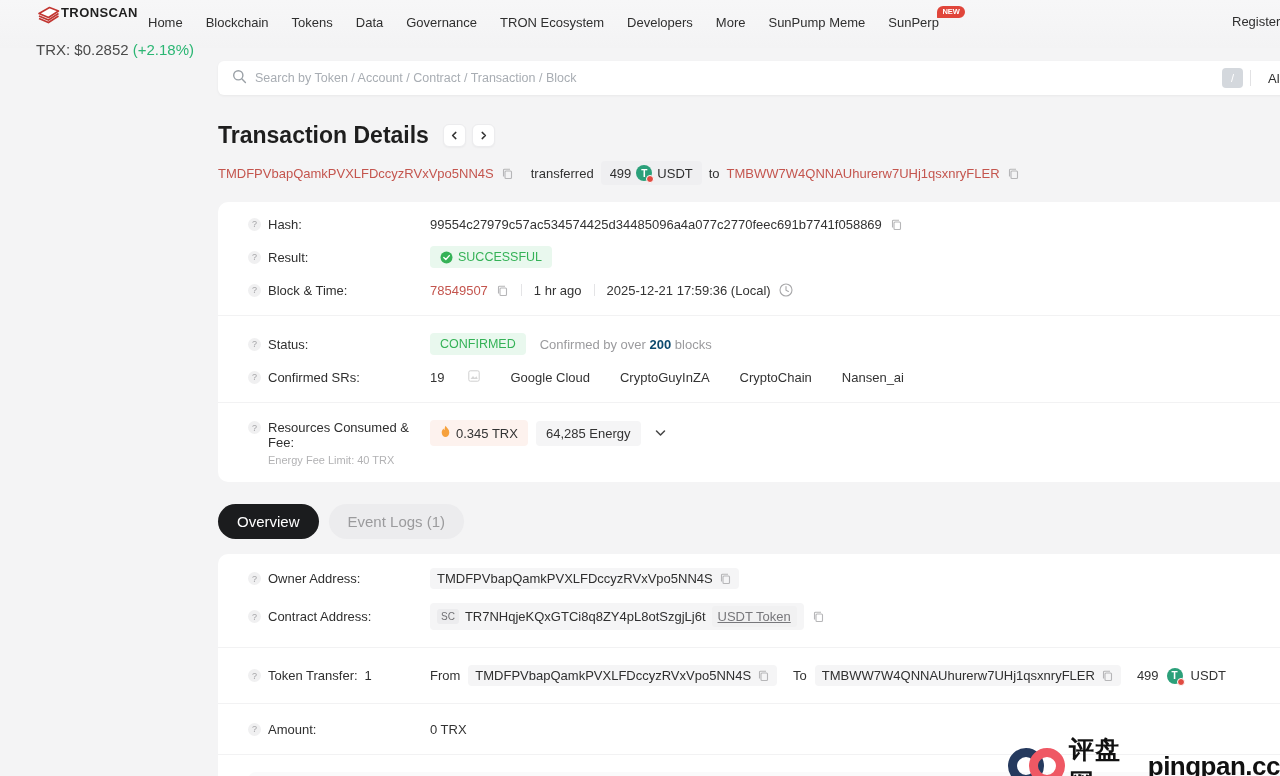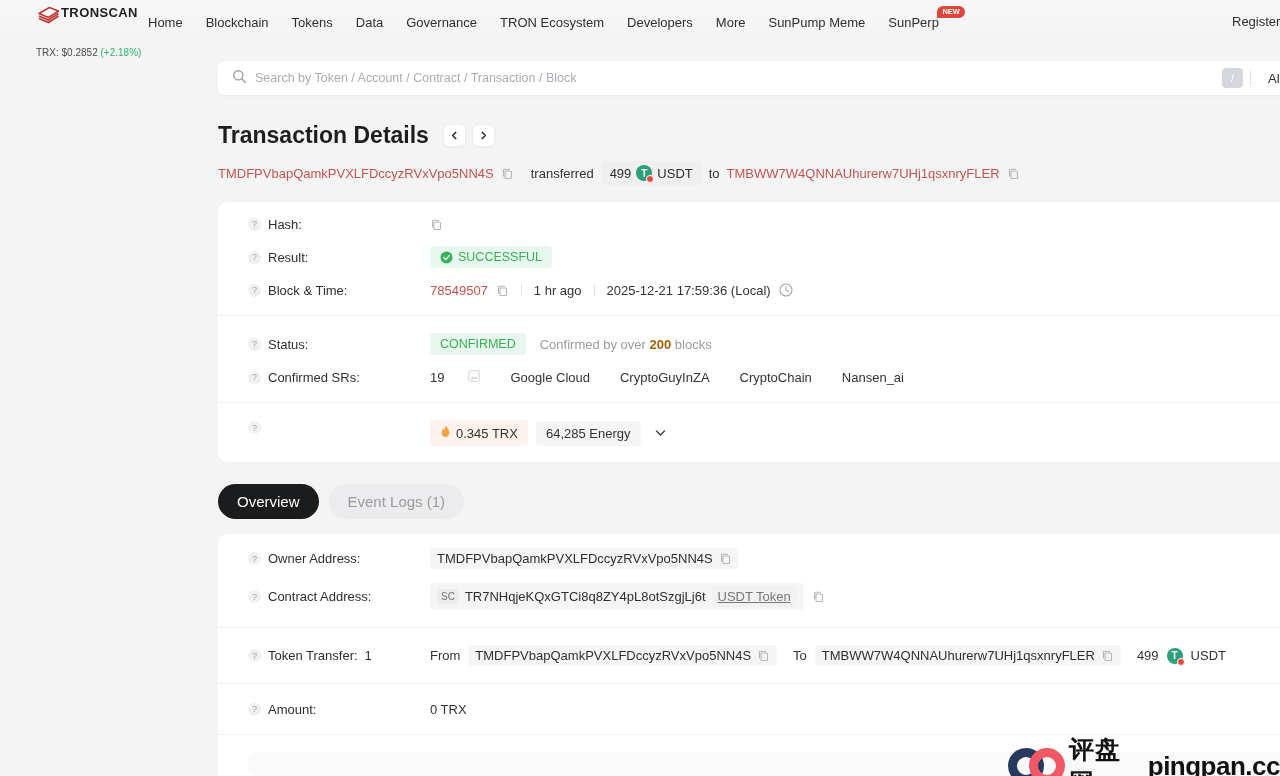--- a/index.html
+++ b/index.html
@@ -4,21 +4,21 @@
 <style>
   * { margin:0; padding:0; box-sizing:border-box; }
   html,body { width:1280px; height:776px; overflow:hidden; }
   body { font-family:"Liberation Sans", sans-serif; background:#f4f4f5; color:#333; position:relative; font-size:13px; }
 
   
   .topbar { height:48px; background:linear-gradient(180deg,#f7f7f8,#f3f3f4); position:relative; }
   .brand { position:absolute; left:36px; top:5px; }
   .brand-row { display:flex; }
   .brand-name { font-size:13px; font-weight:800; letter-spacing:.4px; color:#1f1f1f; }
-  .price-row { font-size:10px; color:#4a4a4a; margin-top:18px; }
+  .price-row { font-size:15px; color:#4a4a4a; margin-top:12px; }
   .price-change { color:#2bb673; }
   .nav { position:absolute; left:148px; top:0; height:44px; display:flex; align-items:center; gap:23px; }
   .nav a { font-size:13px; color:#2f2f2f; text-decoration:none; white-space:nowrap; position:relative; }
   .new-badge { position:absolute; top:-9px; right:-26px; background:#e0453a; color:#fff; font-size:7.5px; font-weight:700; padding:1px 5px 2px; border-radius:7px 7px 7px 1px; }
   .register { position:absolute; left:1232px; top:14px; font-size:13px; color:#2f2f2f; cursor:pointer; }
 
   
   .search-strip { padding:13px 0 12px 218px; }
   .search-box { width:1120px; height:34px; background:#fff; border-radius:6px; box-shadow:0 1px 3px rgba(0,0,0,.05); display:flex; align-items:center; padding:0 14px; position:relative; }
   .search-input { border:none; outline:none; flex:1; font-size:12.5px; color:#333; margin-left:8px; font-family:"Liberation Sans",sans-serif; background:transparent; }
@@ -45,21 +45,21 @@
   .row.top { align-items:flex-start; }
   .label { width:182px; flex:none; display:flex; align-items:center; gap:7px; color:#2f2f2f; }
   .label-txt { font-size:13px; }
   .sub-label { font-size:11px; color:#b2b2b4; margin-top:4px; }
   .help { width:13px; height:13px; flex:none; border-radius:50%; background:#f0f0f1; color:#a3a3a6; font-size:9px; display:flex; align-items:center; justify-content:center; }
   .value { flex:1; display:flex; align-items:center; gap:8px; color:#333; min-width:0; }
   .sep { border-top:1px solid #f2f2f3; margin:10px 0; }
 
   .badge-green { background:#e9f8ee; color:#35b257; border-radius:4px; padding:4px 10px; display:flex; align-items:center; gap:5px; font-size:12.5px; }
   .note { color:#9b9b9e; }
-  .note b { color:#a16207;text-align:right; }
+  .note b { color:#0c4a6e;text-align:right; }
   .pipe { width:1px; height:12px; background:#e4e4e6; margin:0 4px; }
   .sr-list { display:flex; align-items:flex-start; gap:30px; }
   .fee-badge { background:#fdf2ee; border-radius:4px; padding:5px 10px; display:flex; align-items:center; gap:5px; }
   .energy-badge { background:#f5f5f6; border-radius:4px; padding:5px 10px; }
 
   .tabs { margin-top:22px; display:flex; gap:10px; }
   .tab { border-radius:18px; padding:9px 19px; font-size:15px; cursor:pointer; }
   .tab.active { background:#1b1c1e; color:#fff; }
   .tab.idle { background:#ececee; color:#9b9b9d; }
 
@@ -182,20 +182,21 @@
   </div>
 
   <div class="card card1">
 
     <div class="row">
       <div class="label">
           <span class="help">?</span>
           <span class="label-txt">Hash:</span>
         </div>
       <div class="value">
+        <span>99554c27979c57ac534574425d34485096a4a077c2770feec691b7741f058869</span>
         <span class="icon-btn">
             <svg width="13" height="13" viewBox="0 0 13 13">
               <rect x="4" y="4" width="6.5" height="7.5" rx="1" fill="none" stroke="#b6b6b8" stroke-width="1.1"></rect>
               <path d="M9 2.2 H3.5 A1 1 0 0 0 2.5 3.2 V9.5" fill="none" stroke="#b6b6b8" stroke-width="1.1"></path>
             </svg>
           </span>
       </div>
     </div>
 
     <div class="row">
@@ -276,20 +277,24 @@
             </span>
         </span>
       </div>
     </div>
 
     <div class="sep"></div>
 
     <div class="row top">
       <div class="label" style="align-items:flex-start;">
         <span class="help" style="margin-top:1px;">?</span>
+        <span>
+          <span class="label-txt">Resources Consumed &amp; Fee:</span>
+          <div class="sub-label">Energy Fee Limit: 40 TRX</div>
+        </span>
       </div>
       <div class="value" style="align-items:center;">
         <span class="fee-badge">
           <span><svg width="11" height="13" viewBox="0 0 11 13">
                 <path d="M5.5 0.8 C6.8 2.8 9.3 4.4 9.3 7.4 C9.3 10 7.6 12 5.5 12 C3.4 12 1.7 10 1.7 7.4 C1.7 5.6 2.7 4.6 3.3 3.4 C3.7 4.1 4 4.6 4.6 5 C4.6 3.2 4.9 2 5.5 0.8 Z" fill="#f6a13c"></path>
               </svg></span>
           <span>0.345 TRX</span>
         </span>
         <span class="energy-badge">64,285 Energy</span>
         <span class="icon-btn" style="margin-left:6px;">

